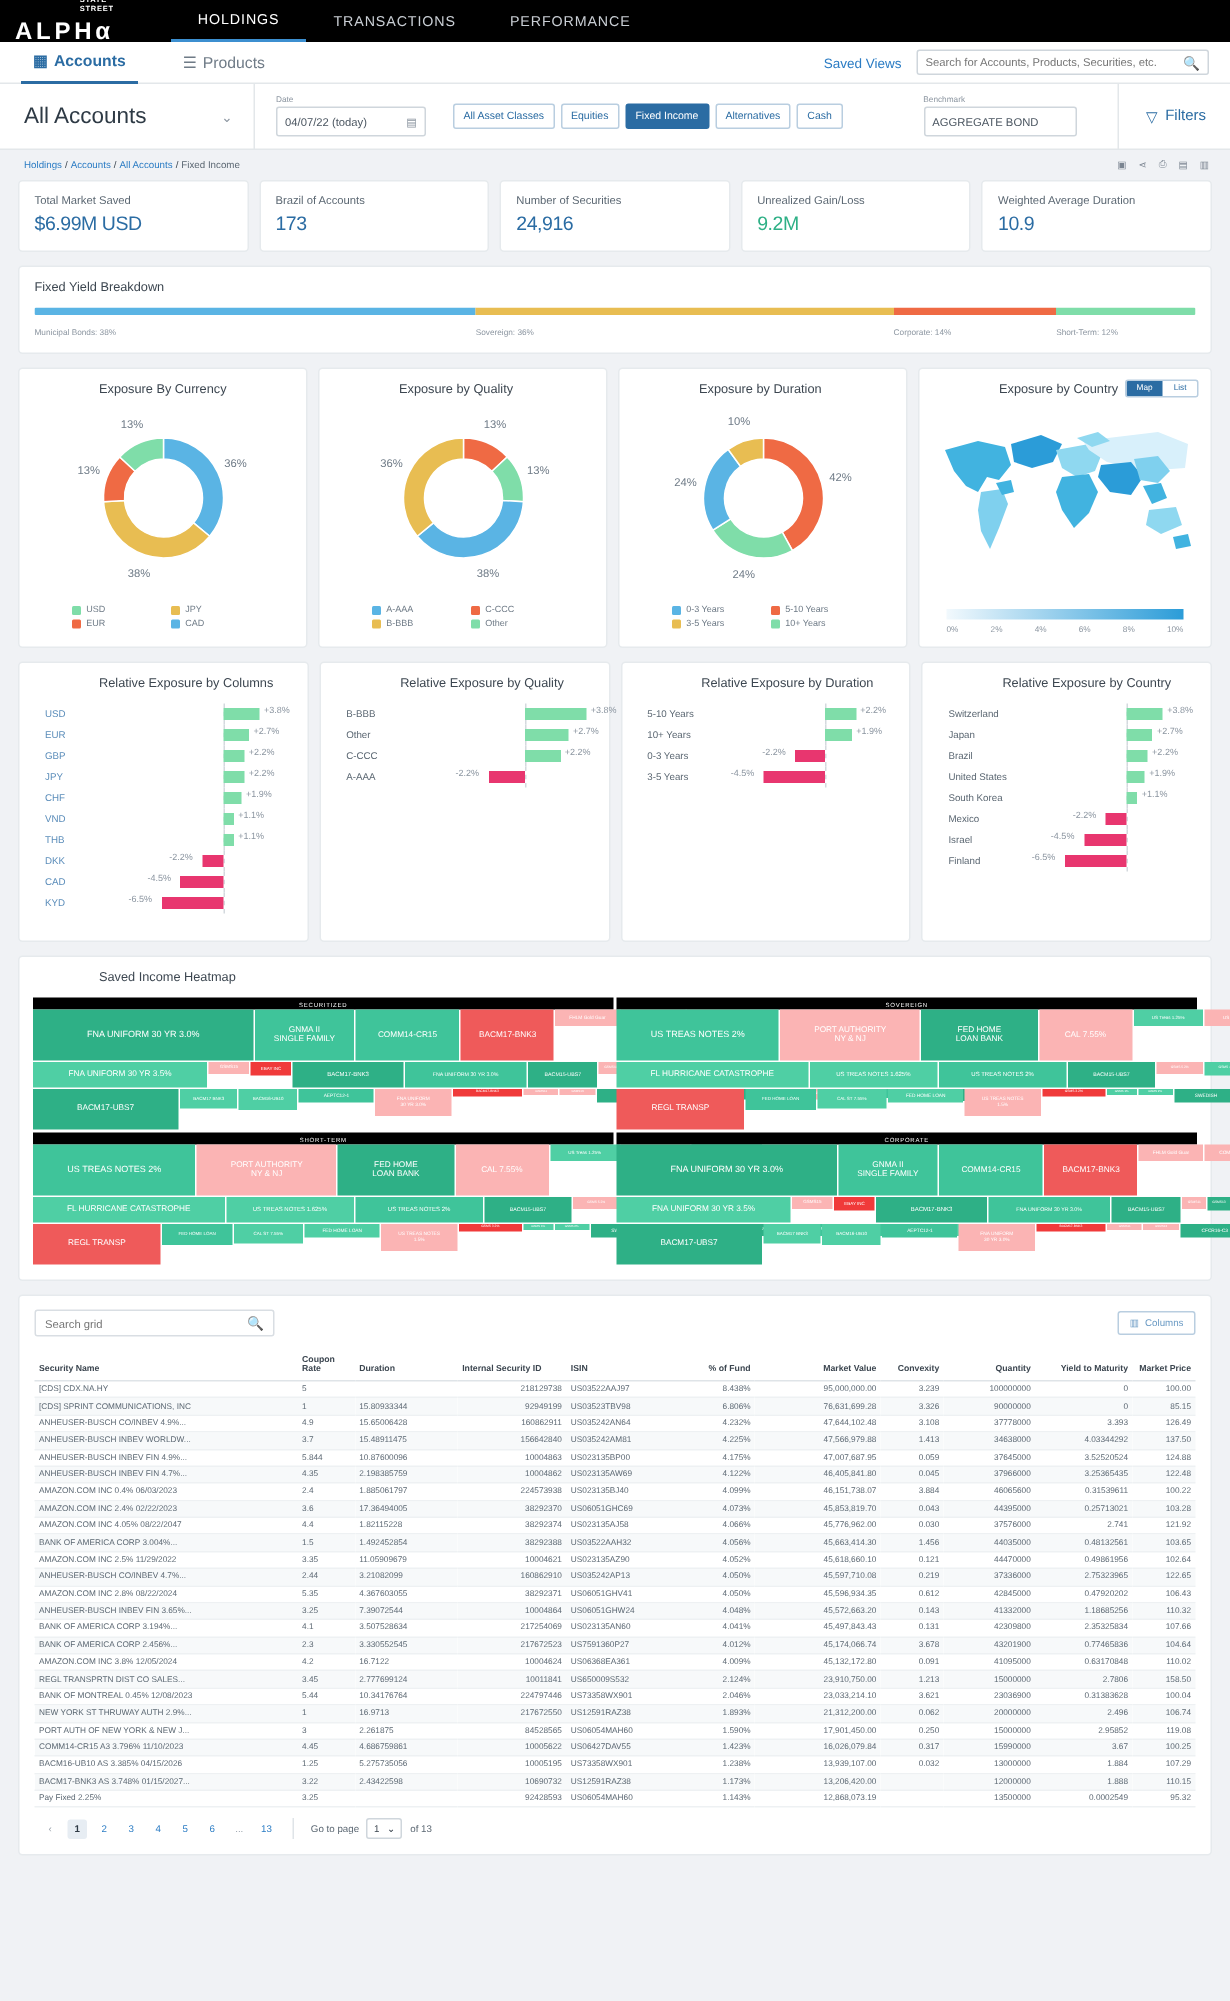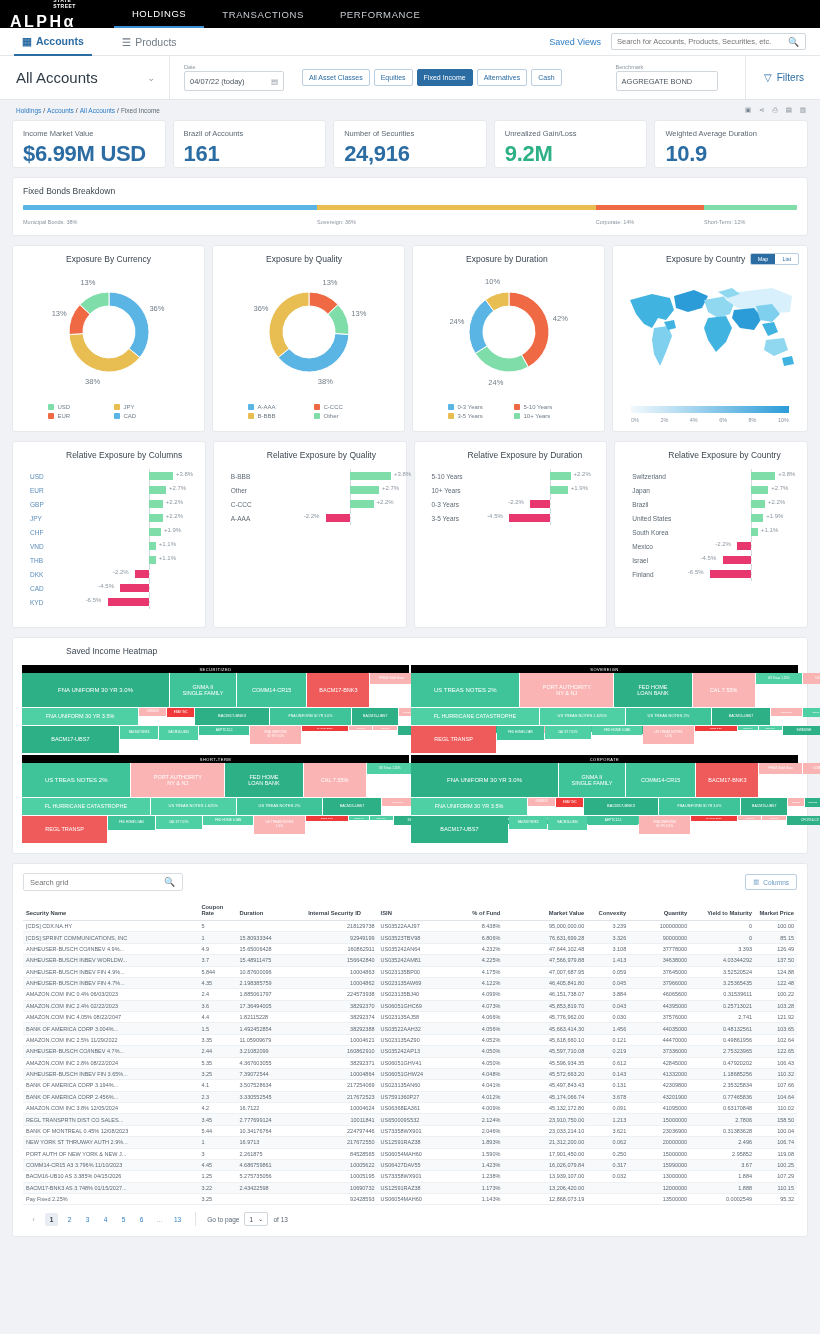--- a/index.html
+++ b/index.html
@@ -52,21 +52,21 @@
   
   .crumbbar { height:20px; display:flex; align-items:center; padding:0 14px; font-size:6.5px;
               background:#f0f2f5;}
   .crumbbar a { color:#2b7cc4; margin:0 2px; text-decoration:none; cursor:pointer;}
   .crumbbar .cur { color:#5c6873; margin-left:2px; }
   .crumb-icons { margin-left:auto; display:flex; gap:8px; color:#7b8591; }
   
   .kpis { display:flex; gap:7px; padding:0 12px; }
   .kpi { flex:1; background:#fff; border:1px solid #e6eaed; border-radius:3px; padding:8px 10px; height:48px;}
   .kpi .lab { font-size:7.5px; color:#5c6873; margin-bottom:3px; }
-  .kpi .val { font-size:22px; color:#2b6ca3; font-weight:bold; letter-spacing:-.3px;}
+  .kpi .val { font-size:13px; color:#2b6ca3; font-weight:normal; letter-spacing:-.3px;}
   .kpi .val.green { color:#2eb086; }
   
   .card { background:#fff; border:1px solid #e6eaed; border-radius:3px; }
   .breakdown { margin:9px 12px 0; padding:8px 10px 9px; }
   .breakdown .ttl { font-size:8.5px; color:#3c4650; margin-bottom:9px; }
   .bd-bar { display:flex; height:5px; border-radius:1px; overflow:hidden; }
   .bd-lbls { display:flex; margin-top:4px; }
   .bd-lbls span { font-size:5.5px; color:#8b95a0; }
   
   .grid4 { display:flex; gap:7px; padding:9px 12px 0; }
@@ -210,43 +210,43 @@
     <span>▣</span>
     <span>⋖</span>
     <span>⎙</span>
     <span>▤</span>
     <span>▥</span>
   </div>
 </div>
 
 <div class="kpis">
   <div class="kpi">
-    <div class="lab">Income Market Value</div>
+    <div class="lab">Total Market Saved</div>
     <div class="val">$6.99M USD</div>
   </div>
   <div class="kpi">
     <div class="lab">Brazil of Accounts</div>
-    <div class="val">161</div>
+    <div class="val">173</div>
   </div>
   <div class="kpi">
     <div class="lab">Number of Securities</div>
     <div class="val">24,916</div>
   </div>
   <div class="kpi">
     <div class="lab">Unrealized Gain/Loss</div>
     <div class="val green">9.2M</div>
   </div>
   <div class="kpi">
     <div class="lab">Weighted Average Duration</div>
     <div class="val">10.9</div>
   </div>
 </div>
 
 <div class="card breakdown">
-  <div class="ttl">Fixed Bonds Breakdown</div>
+  <div class="ttl">Fixed Yield Breakdown</div>
   <div class="bd-bar" id="bdBar">
       <div style="width: 38%; background: rgb(90, 180, 228);"></div>
       <div style="width: 36%; background: rgb(232, 189, 82);"></div>
       <div style="width: 14%; background: rgb(239, 106, 68);"></div>
       <div style="width: 12%; background: rgb(127, 221, 169);"></div>
     </div>
   <div class="bd-lbls" id="bdLbls">
       <div style="width: 38%;"><span>Municipal Bonds: 38%</span></div>
       <div style="width: 36%;"><span>Sovereign: 36%</span></div>
       <div style="width: 14%;"><span>Corporate: 14%</span></div>

